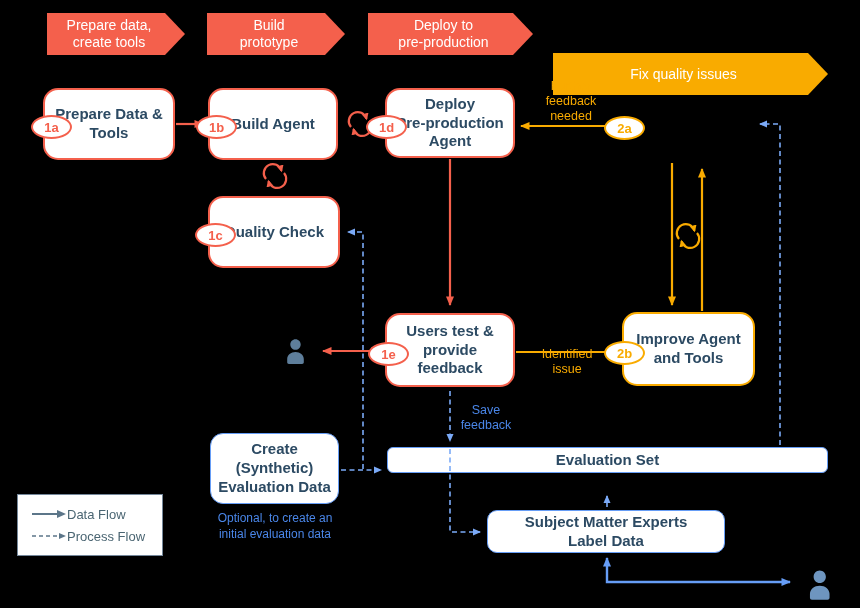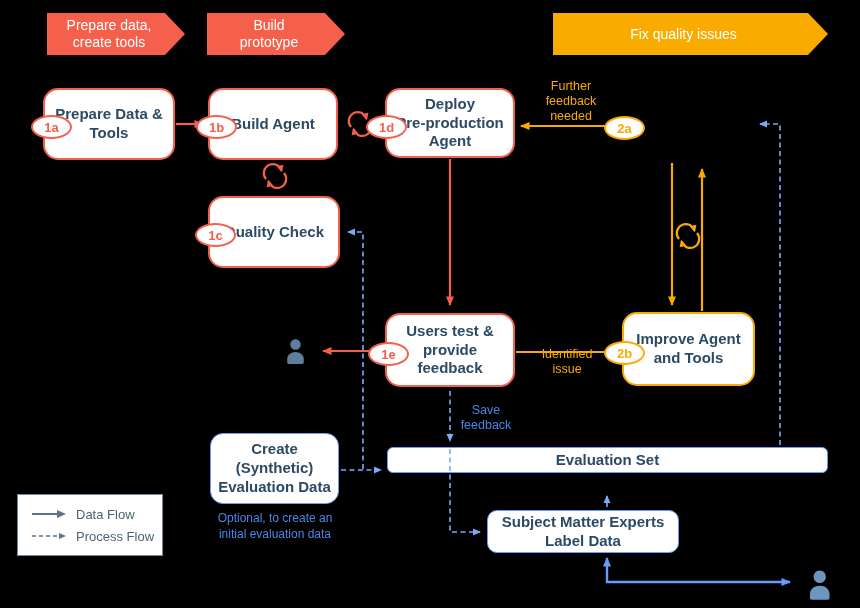--- a/index.html
+++ b/index.html
@@ -8,21 +8,21 @@
     font-family:"Liberation Sans", sans-serif;color:var(--ink);
   }
   
   .banner{
     position:absolute;top:13px;height:42px;display:flex;align-items:center;justify-content:center;
     color:#ffffff;font-size:14px;font-weight:500;line-height:1.2;text-align:center;white-space:pre-line;
     clip-path:polygon(0 0, calc(100% - 20px) 0, 100% 50%, calc(100% - 20px) 100%, 0 100%);
     padding-right:14px;box-sizing:border-box;z-index:1;
   }
   .banner.coral{background:var(--coral);}
-  .banner.amber{background:var(--amber);}
+  .banner.amber{background:var(--amber);margin-top:40px;}
   #banner-0{left:47px;width:138px;}
   #banner-1{left:207px;width:138px;}
   #banner-2{left:368px;width:165px;}
   #banner-3{left:553px;width:275px;}
   
   .node{
     position:absolute;background:#ffffff;box-sizing:border-box;display:flex;align-items:center;justify-content:center;
     text-align:center;white-space:pre-line;font-size:15px;font-weight:600;line-height:1.25;color:var(--ink);
     border-radius:15px;z-index:2;
   }
@@ -31,21 +31,21 @@
   .node.blue-b{border:1.5px solid var(--blue);}
   #box-prepare{left:43px;top:88px;width:132px;height:72px;}
   #box-build{left:208px;top:88px;width:130px;height:72px;}
   #box-quality{left:208px;top:196px;width:132px;height:72px;}
   #box-deploy{left:385px;top:88px;width:130px;height:70px;}
   #box-vibe{left:622px;top:88px;width:133px;height:74px;}
   #box-users{left:385px;top:313px;width:130px;height:74px;}
   #box-improve{left:622px;top:312px;width:133px;height:74px;}
   #box-create{left:210px;top:433px;width:129px;height:71px;border-radius:13px;}
   #box-eval{left:387px;top:447px;width:441px;height:26px;border-radius:6px;}
-  #box-sme{left:487px;top:510px;width:192px;height:43px;border-radius:10px;}
+  #box-sme{left:487px;top:510px;width:238px;height:43px;border-radius:10px;}
   
   .badge{
     position:absolute;width:41px;height:24px;border-radius:50%;background:#ffffff;box-sizing:border-box;
     display:flex;align-items:center;justify-content:center;font-size:13px;font-weight:700;z-index:6;margin-top:38px;
   }
   .badge.coral-b{border:2px solid var(--coral);color:var(--coral);}
   .badge.amber-b{border:2px solid var(--amber);color:var(--amber);}
   #badge-prepare{left:31px;top:77px;}
   #badge-build{left:196px;top:77px;}
   #badge-deploy{left:366px;top:77px;}
@@ -61,21 +61,21 @@
   .edge-label.blue-t{color:var(--bluetext);}
   #lbl-further{left:527px;top:79px;width:88px;}
   #lbl-identified{left:527px;top:347px;width:80px;}
   #lbl-save{left:452px;top:403px;width:68px;}
   #lbl-optional{left:193px;top:511px;width:164px;font-size:12px;font-weight:400;line-height:1.3;}
   
   .legend{
     position:absolute;left:17px;top:494px;width:146px;height:62px;border:1px solid #74879a;box-sizing:border-box;
     display:flex;flex-direction:column;justify-content:center;gap:7px;padding-left:13px;z-index:2;background:#fff;
   }
-  .legend-row{display:flex;align-items:center;gap:9px;}
+  .legend-row{display:flex;align-items:center;}
   .legend-row span{font-size:13px;color:var(--slate);font-weight:400;}
   
   #overlay{position:absolute;left:0;top:0;width:860px;height:608px;z-index:5;pointer-events:none;}
 </style>
 </head>
 <body>
 
 <div class="stage">
 
   <svg id="overlay" viewBox="0 0 860 608">
@@ -142,20 +142,22 @@
     </g>
     <g transform="translate(805,569) scale(1.18)" style="fill:var(--person-right)">
       <path d="M12.5 11.8c2.9 0 5.2-2.4 5.2-5.3S15.4 1.2 12.5 1.2 7.3 3.6 7.3 6.5s2.3 5.3 5.2 5.3zm0 2.3c-4.6 0-8.3 3-8.3 6.8v3.4c0 .9.7 1.7 1.7 1.7h13.2c.9 0 1.7-.8 1.7-1.7v-3.4c0-3.8-3.7-6.8-8.3-6.8z"></path>
     </g>
   </svg>
 
   <div class="banner coral" id="banner-0"><span>Prepare data,
 create tools</span></div>
   <div class="banner coral" id="banner-1"><span>Build
 prototype</span></div>
+  <div class="banner coral" id="banner-2"><span>Deploy to
+pre-production</span></div>
   <div class="banner amber" id="banner-3"><span>Fix quality issues</span></div>
 
   <div class="node coral-b" id="box-prepare"><span>Prepare Data &amp;
 Tools</span></div>
   <div class="node coral-b" id="box-build"><span>Build Agent</span></div>
   <div class="node coral-b" id="box-quality"><span>Quality Check</span></div>
   <div class="node coral-b" id="box-deploy"><span>Deploy
 Pre-production
 Agent</span></div>
   <div class="node coral-b" id="box-users"><span>Users test &amp;

